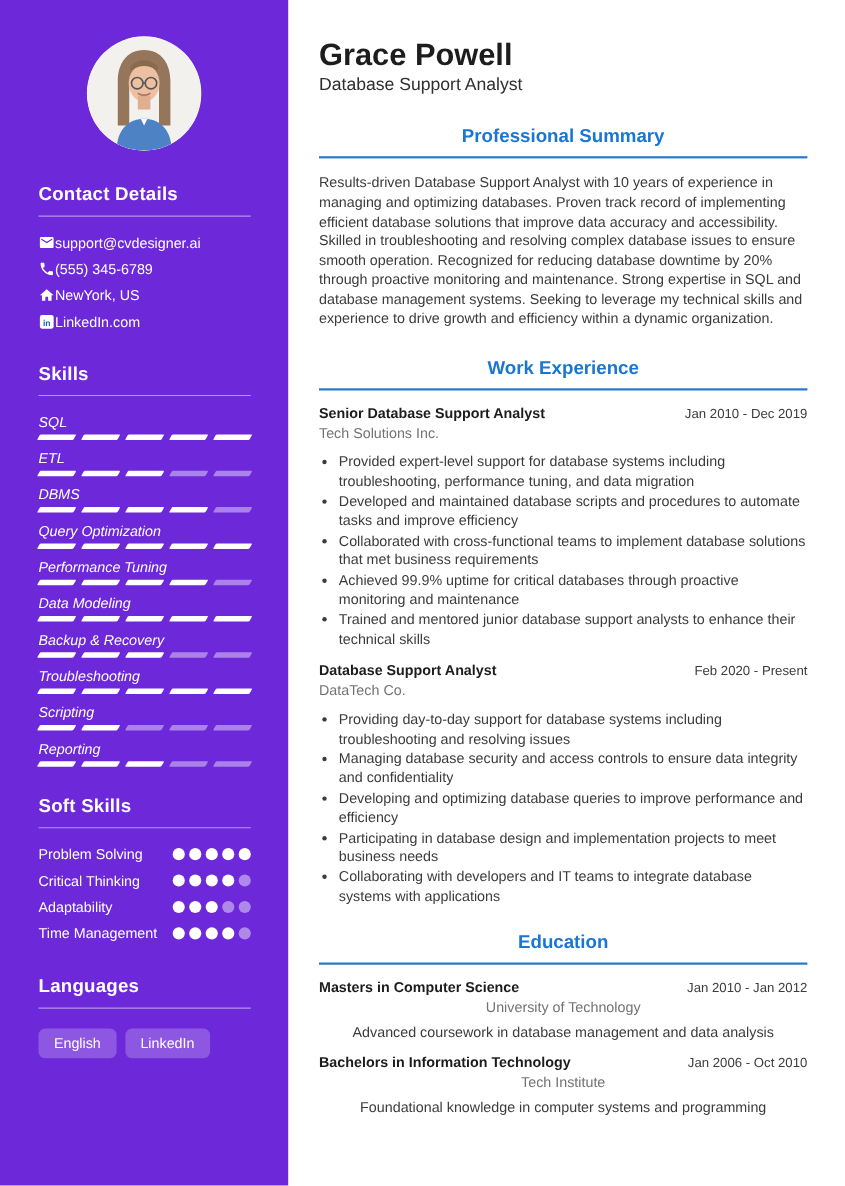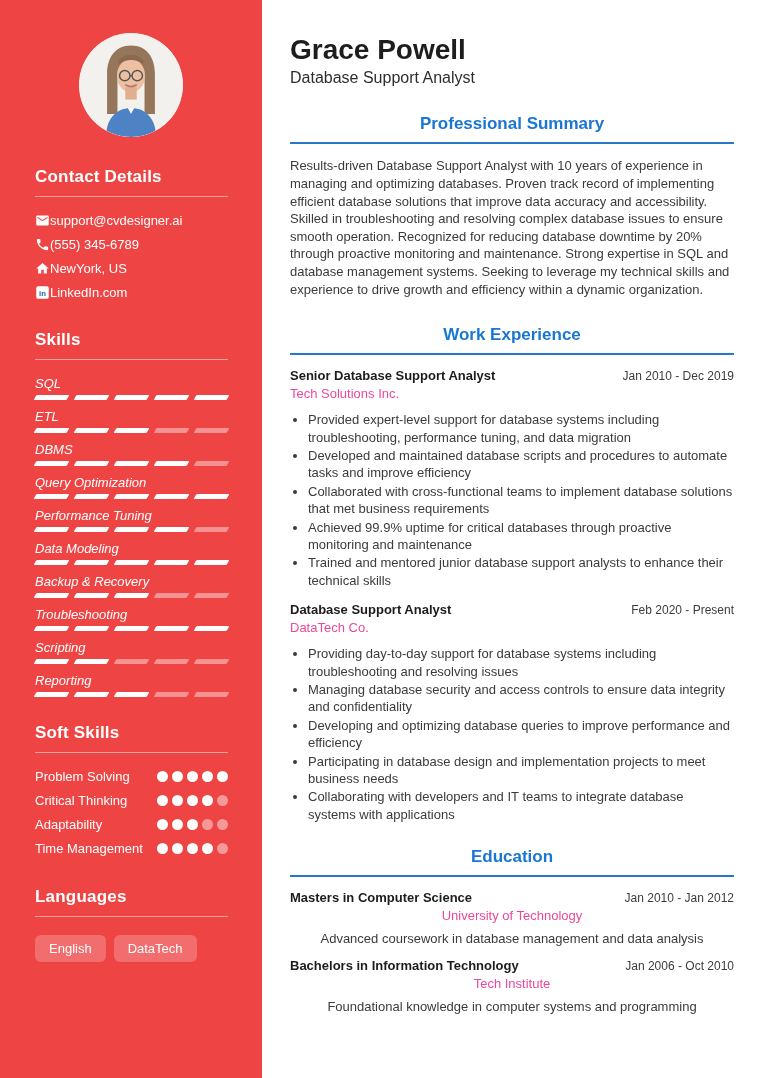--- a/index.html
+++ b/index.html
@@ -1,21 +1,21 @@
 <!DOCTYPE html>
 <html><head>
 <meta charset="utf-8">
 <style>
   * { margin:0; padding:0; box-sizing:border-box; }
   html,body { background:#fff; }
   body { font-family:"Liberation Sans","DejaVu Sans",sans-serif; }
   .page { width:768px; height:1078px; display:flex; overflow:hidden; background:#fff; }
 
   
-  .sidebar { width:262px; min-width:262px; background:#ef4444; color:#fff; }
+  .sidebar { width:262px; min-width:262px; background:#6d28d9; color:#fff; }
   .avatar-wrap { width:104px; height:104px; border-radius:50%; margin:33px auto 0 auto; overflow:hidden; background:#f2f1ee; }
   .avatar-wrap svg { display:block; width:104px; height:104px; }
   .side-section { margin:30px 34px 0 35px; }
   .side-title { font-size:17px; font-weight:bold; letter-spacing:.2px; padding-bottom:9px;
                 border-bottom:1px solid rgba(255,255,255,.5); }
   .contact-list { margin-top:16px; }
   .contact-row { display:flex; align-items:center; margin-bottom:9px; font-size:13px; }
   .contact-row svg { width:15px; height:15px; flex:0 0 15px; }
   .skill-list { margin-top:16px;font-style:italic; }
   .skill { margin-bottom:9px; }
@@ -39,21 +39,21 @@
   .person-name { font-size:28px; font-weight:bold; color:#1d1d1d; line-height:1.12; }
   .person-title { font-size:16px; color:#2e2e2e; margin-top:4px; }
   .m-section { margin-top:27px; }
   .m-heading { font-size:17px; font-weight:bold; color:#1976D2; padding-bottom:8px;
                border-bottom:2px solid #2678C8; margin-bottom:13px;text-align:center; }
   .summary-text { font-size:13px; line-height:17.6px; color:#3b3b3b; }
   .job { margin-top:2px; margin-bottom:13px; }
   .job-head { display:flex; justify-content:space-between; align-items:baseline; }
   .job-role { font-size:13px; font-weight:bold; color:#1c1c1c; }
   .job-dates { font-size:12px; color:#3c3c3c; white-space:nowrap; }
-  .job-company { font-size:13px; color:#ec4899; margin-top:3px; }
+  .job-company { font-size:13px; color:#737373; margin-top:3px; }
   .bullets { margin:10px 0 0 18px; }
   .bullets li { font-size:13px; line-height:17.4px; margin-bottom:1px; }
   .edu-item { margin-bottom:12px;text-align:center; }
   .edu-desc { font-size:13px; color:#3b3b3b; margin-top:8px; }
 </style>
 </head>
 <body>
 
 <div class="page">
 
@@ -278,21 +278,21 @@
           </div>
         </div>
     </section>
 
     <section class="side-section" style="margin-top:30px">
       <div class="side-title">Languages</div>
       <div class="lang-list">
 
           <span class="lang-pill">English</span>
 
-          <span class="lang-pill">DataTech</span>
+          <span class="lang-pill">LinkedIn</span>
         </div>
     </section>
   </aside>
 
   <main class="main">
 
     <h1 class="person-name">Grace Powell</h1>
     <div class="person-title">Database Support Analyst</div>
 
     <section class="m-section">

